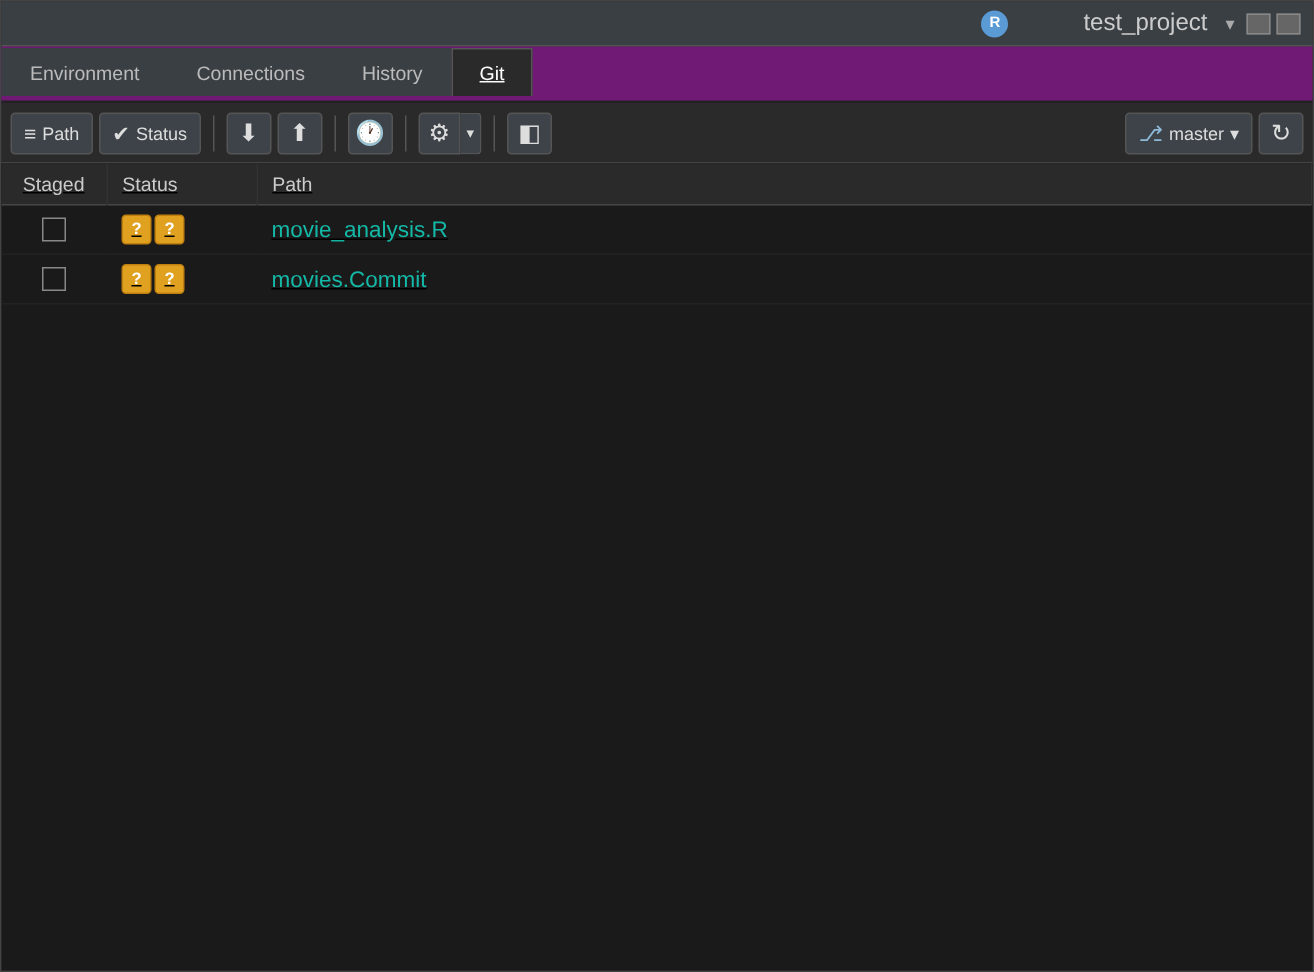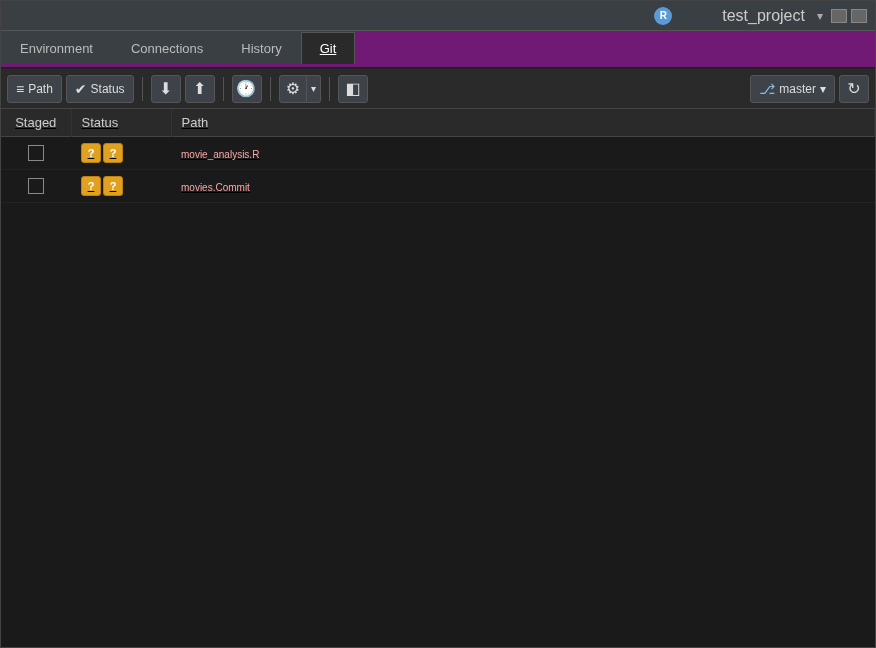--- a/index.html
+++ b/index.html
@@ -304,22 +304,22 @@
       border-radius: 3px;
       display: flex;
       align-items: center;
       justify-content: center;
       color: white;
       font-size: 11px;
       font-weight: bold;
     }
 
     .file-name {
-      color: #fca5a5;
-      font-size: 10px;
+      color: #14b8a6;
+      font-size: 15px;
     }
   </style>
 </head>
 <body>
 
 <div class="panel">
 
   <div class="title-bar">
     <div class="title-bar-right">
       <div class="title-bar-icon">

